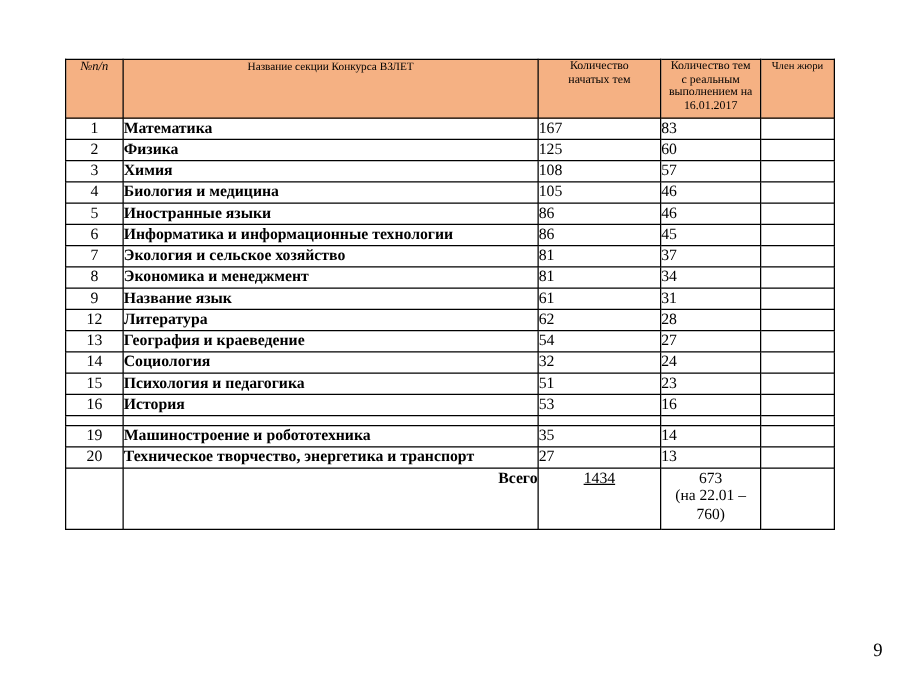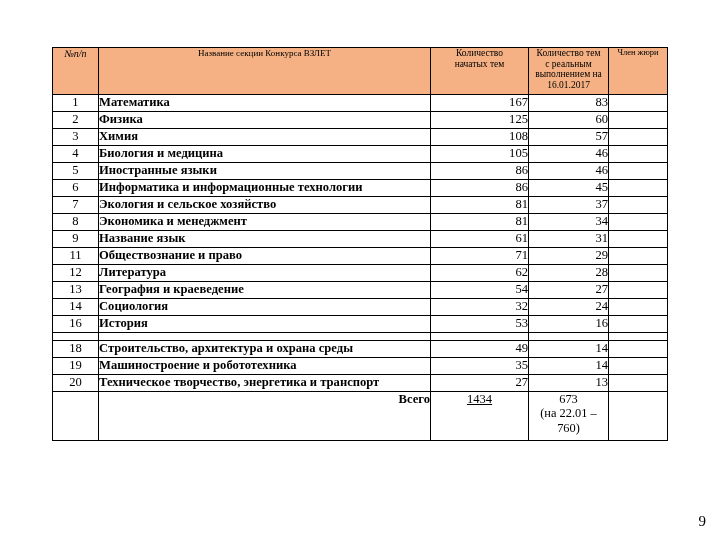--- a/index.html
+++ b/index.html
@@ -64,21 +64,21 @@
     text-align: center;
     padding-top: 1px;
   }
   td.name {
     text-align: left;
     padding-left: 3px;
     padding-top: 1px;
     font-weight: bold;
   }
   td.start, td.done {
-    text-align: right;
+    text-align: left;
     padding-top: 1px;
   }
   td.jury { text-align: center; }
 
   tr.tall td { height: 32px; }
 
   tfoot td {
     font-size: 12.6px;
     height: 48px;
     vertical-align: middle;
@@ -191,27 +191,20 @@
         <td class="jury"></td>
       </tr>
       <tr>
         <td class="num">9</td>
         <td class="name">Название язык</td>
         <td class="start">61</td>
         <td class="done">31</td>
         <td class="jury"></td>
       </tr>
       <tr>
-        <td class="num">11</td>
-        <td class="name">Обществознание и право</td>
-        <td class="start">71</td>
-        <td class="done">29</td>
-        <td class="jury"></td>
-      </tr>
-      <tr>
         <td class="num">12</td>
         <td class="name">Литература</td>
         <td class="start">62</td>
         <td class="done">28</td>
         <td class="jury"></td>
       </tr>
       <tr>
         <td class="num">13</td>
         <td class="name">География и краеведение</td>
         <td class="start">54</td>
@@ -219,39 +212,39 @@
         <td class="jury"></td>
       </tr>
       <tr>
         <td class="num">14</td>
         <td class="name">Социология</td>
         <td class="start">32</td>
         <td class="done">24</td>
         <td class="jury"></td>
       </tr>
       <tr>
+        <td class="num">15</td>
+        <td class="name">Психология и педагогика</td>
+        <td class="start">51</td>
+        <td class="done">23</td>
+        <td class="jury"></td>
+      </tr>
+      <tr>
         <td class="num">16</td>
         <td class="name">История</td>
         <td class="start">53</td>
         <td class="done">16</td>
         <td class="jury"></td>
       </tr>
       <tr class="blankrow">
         <td></td>
         <td></td>
         <td></td>
         <td></td>
         <td></td>
-      </tr>
-      <tr>
-        <td class="num">18</td>
-        <td class="name">Строительство, архитектура и охрана среды</td>
-        <td class="start">49</td>
-        <td class="done">14</td>
-        <td class="jury"></td>
       </tr>
       <tr>
         <td class="num">19</td>
         <td class="name">Машиностроение и робототехника</td>
         <td class="start">35</td>
         <td class="done">14</td>
         <td class="jury"></td>
       </tr>
       <tr>
         <td class="num">20</td>

